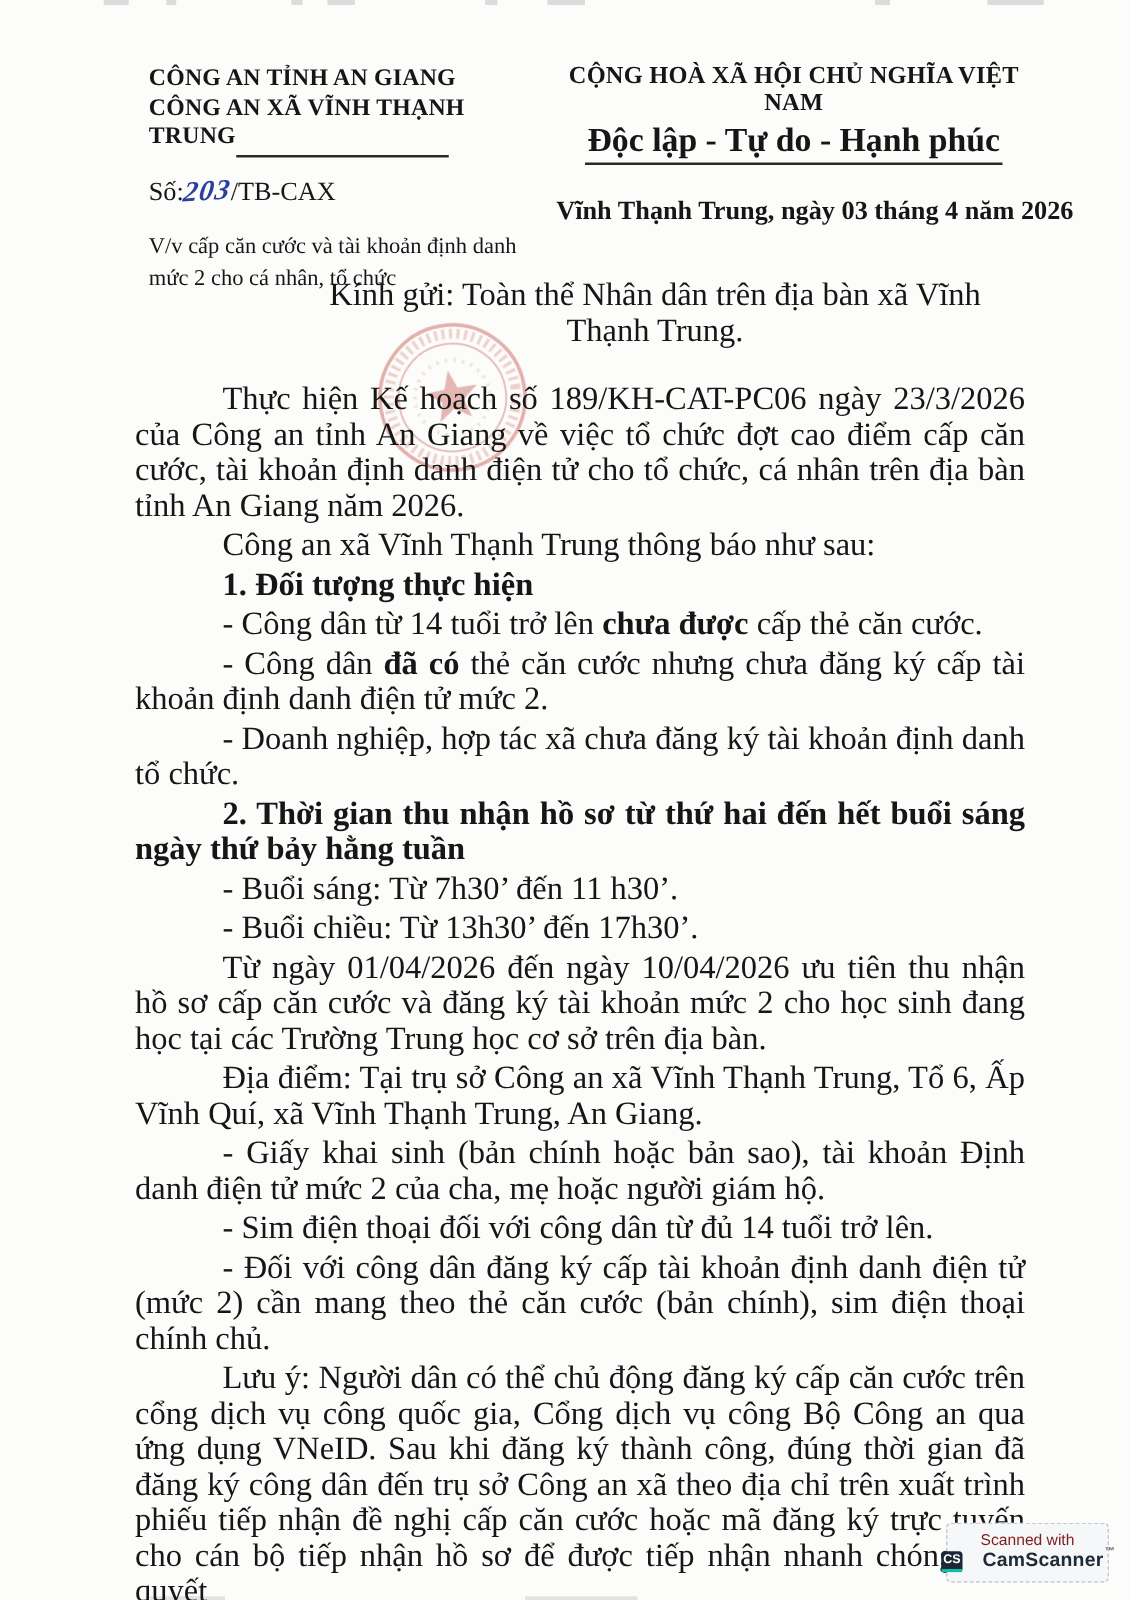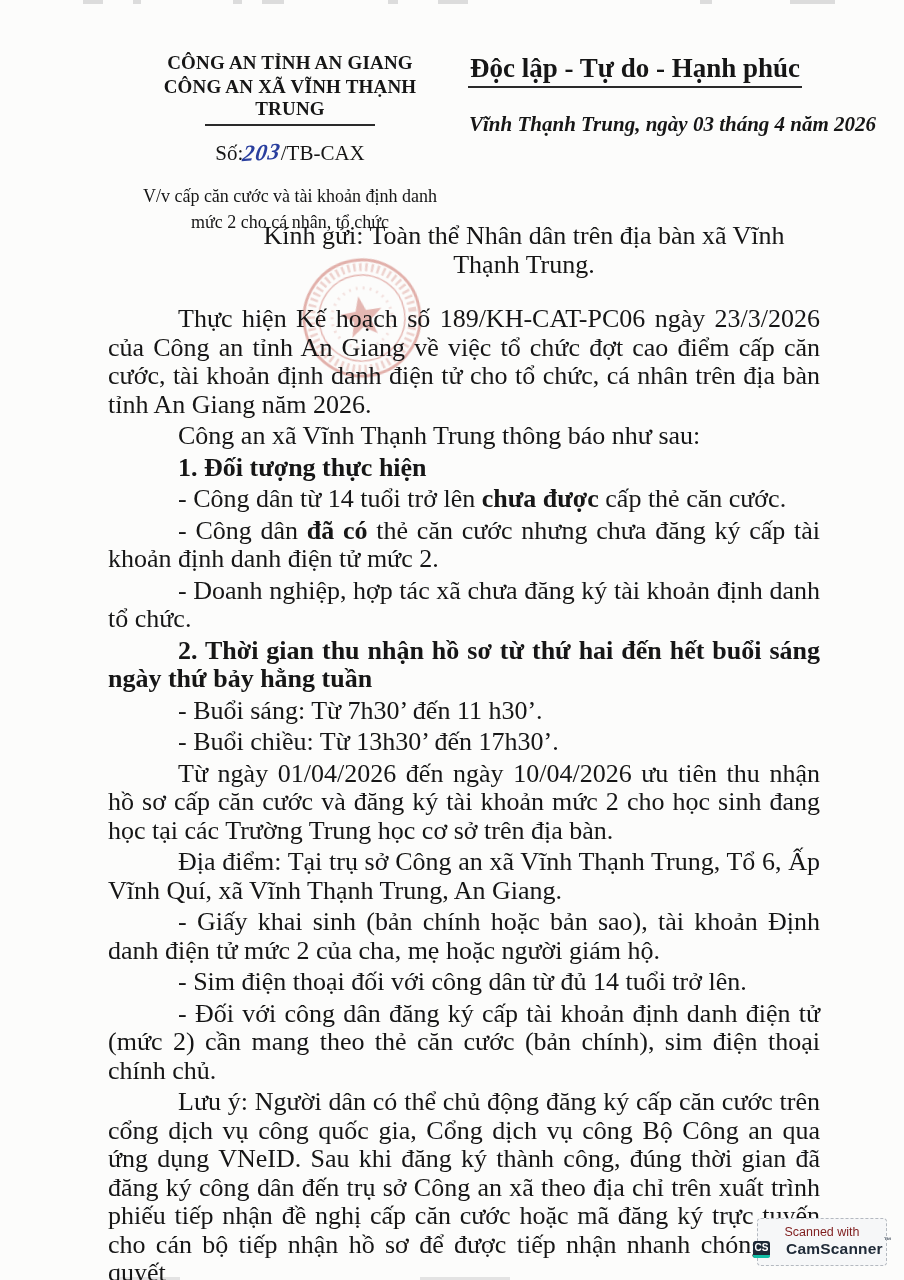--- a/index.html
+++ b/index.html
@@ -5,35 +5,35 @@
   html,body{margin:0;padding:0;}
   body{background:#e8e8e8;font-family:"Liberation Serif","DejaVu Serif",serif;}
   .page{
     position:relative;width:904px;height:1280px;margin:0 auto;
     background:#fcfcfb;overflow:hidden;color:#161616;
   }
   
   .scan-mark{position:absolute;background:#dcdcdc;height:4px;top:0;}
   .scan-mark.b{top:auto;bottom:0;height:3px;background:#e3e3e3;}
   
-  .hdr-left{position:absolute;left:135px;top:52px;width:310px;text-align:center;}
+  .hdr-left{position:absolute;left:119px;top:52px;width:310px;}
   .hdr-right{position:absolute;left:445px;top:50px;width:380px;text-align:center;}
   .org1{font-size:19px;font-weight:bold;letter-spacing:.2px;}
   .org2{font-size:19px;font-weight:bold;letter-spacing:.2px;margin-top:2px;}
   .org-underline{width:170px;height:0;border-top:2px solid #2a2a2a;margin:4px auto 0;}
   .doc-no{font-size:21px;margin-top:14px;}
   .doc-no .hand{
     color:#2a3f9e;font-style:italic;font-weight:bold;font-size:23px;
     display:inline-block;transform:skewX(-12deg) rotate(-4deg);letter-spacing:1px;
   }
   .subject{font-size:18px;margin-top:17px;line-height:26px;}
   .national{font-size:19.5px;font-weight:bold;letter-spacing:.2px;}
   .motto{font-size:27px;font-weight:bold;display:inline-block;
          border-bottom:2px solid #2a2a2a;padding:0 2px 2px;margin-top:3px;}
-  .dateline{font-size:21px;font-style:italic;font-weight:600;margin-top:24px;white-space:nowrap;margin-left:24px;}
+  .dateline{font-size:21px;font-weight:600;margin-top:24px;white-space:nowrap;}
   
   .stamp{position:absolute;left:292px;top:248px;width:140px;height:140px;
          mix-blend-mode:multiply;transform:rotate(-10deg);opacity:.85;filter:blur(.3px);}
   
   .body{position:absolute;left:108px;top:222px;width:712px;font-size:26px;line-height:28.5px;}
   .body p{margin:0 0 3px;text-indent:70px;text-align:justify;}
   .salutation{text-indent:0 !important;text-align:center !important;
               padding-left:120px;margin-bottom:26px !important;}
   .bold{font-weight:bold;}
   .heading{font-weight:bold;}
@@ -73,20 +73,21 @@
 
   <div class="hdr-left">
     <div class="org1">CÔNG AN TỈNH AN GIANG</div>
     <div class="org2">CÔNG AN XÃ VĨNH THẠNH TRUNG</div>
     <div class="org-underline"></div>
     <div class="doc-no"><span>Số:</span><span class="hand">203</span><span>/TB-CAX</span></div>
     <div class="subject">V/v cấp căn cước và tài khoản định danh mức 2 cho cá nhân, tổ chức</div>
   </div>
 
   <div class="hdr-right">
+    <div class="national">CỘNG HOÀ XÃ HỘI CHỦ NGHĨA VIỆT NAM</div>
     <div><span class="motto">Độc lập - Tự do - Hạnh phúc</span></div>
     <div class="dateline">Vĩnh Thạnh Trung, ngày 03 tháng 4 năm 2026</div>
   </div>
 
   <svg class="stamp" viewBox="0 0 140 140">
     <circle cx="70" cy="70" r="58" fill="none" stroke="#c24a3e" stroke-width="2.8" opacity="0.50"></circle>
     <circle cx="70" cy="70" r="43" fill="none" stroke="#c24a3e" stroke-width="1.4" opacity="0.45"></circle>
     <circle cx="70" cy="70" r="51" fill="none" stroke="#c24a3e" stroke-width="8" stroke-dasharray="2.5 3.5" opacity="0.28"></circle>
     <path d="M70,48 L75.3,62.7 L90.9,63.2 L78.6,72.8 L82.9,87.8 L70,79 L57.1,87.8 L61.4,72.8 L49.1,63.2 L64.7,62.7 Z" fill="#c24a3e" opacity="0.45"></path>
     <circle cx="70" cy="70" r="30" fill="none" stroke="#c24a3e" stroke-width="3" stroke-dasharray="2 5" opacity="0.18"></circle>

